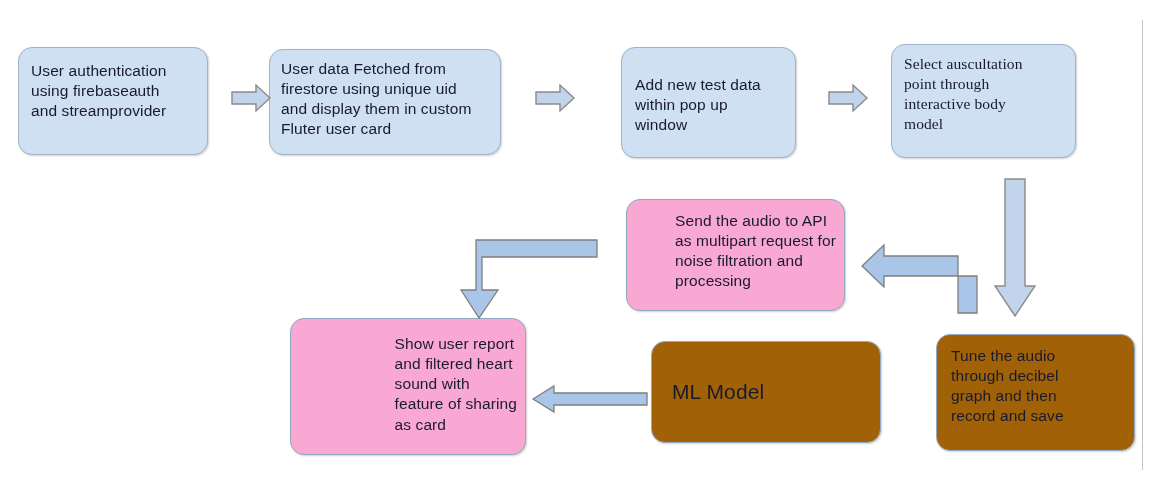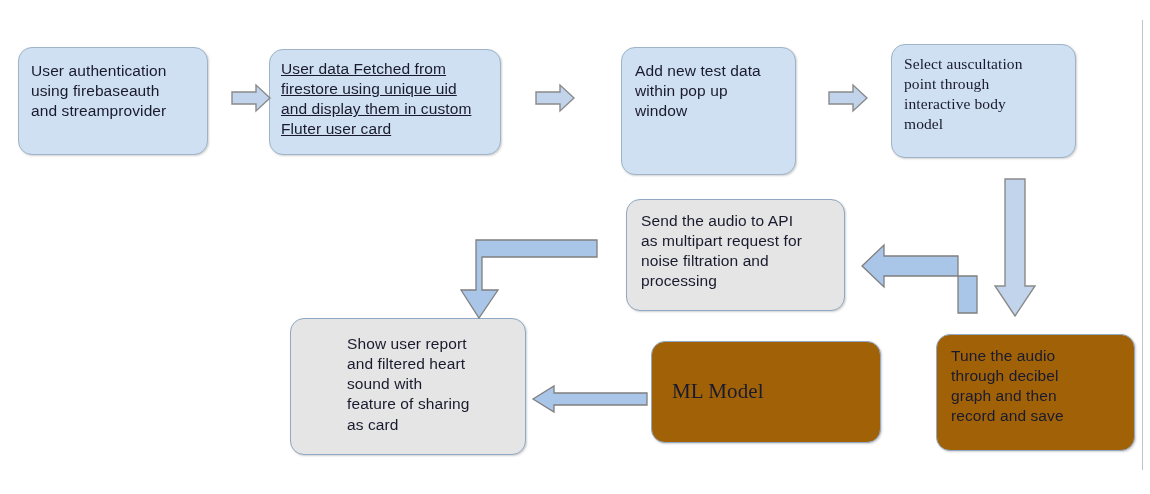--- a/index.html
+++ b/index.html
@@ -35,22 +35,23 @@
     display: block;
     white-space: pre-line;
   }
   
   .node.pale {
     background: #cfe0f2;
     border-color: #9fb4c9;
   }
   
   .node.deep {
-    background: #e5e5e5;
+    background: #f9a8d4;
     border-color: #8fa9c4;
+    justify-content: flex-end;
   }
   .node.mid {
     background: #a16207;
     border-color: #93aac6;
   }
   .node.big-label {
     font-size: 21px;
     align-items: center;
   }
 
@@ -72,28 +73,28 @@
 <body>
 
 <div id="canvas">
 
   <div class="node pale" style="left:18px; top:47px; width:190px; height:108px; padding:13px 10px 0 12px;">
     <span class="node-text">User authentication
 using firebaseauth
 and streamprovider</span>
   </div>
 
-  <div class="node pale" style="left:269px; top:49px; width:232px; height:106px; padding:9px 8px 0 11px;text-decoration:underline;">
+  <div class="node pale" style="left:269px; top:49px; width:232px; height:106px; padding:9px 8px 0 11px;">
     <span class="node-text">User data Fetched from
 firestore using unique uid
 and display them in custom
 Fluter user card</span>
   </div>
 
-  <div class="node pale" style="left:621px; top:47px; width:175px; height:128px; padding:13px 8px 8px 13px;">
+  <div class="node pale" style="left:621px; top:47px; width:175px; height:111px; padding:13px 8px 8px 13px;align-items:center;">
     <span class="node-text">Add new test data
 within pop up
 window</span>
   </div>
 
   <div class="node pale" style="left:891px; top:44px; width:185px; height:114px; padding:9px 8px 0 12px;font-family:Liberation Serif, serif;">
     <span class="node-text">Select auscultation
 point through
 interactive body
 model</span>
@@ -106,21 +107,21 @@
 processing</span>
   </div>
 
   <div class="node mid" style="left:936px; top:334px; width:199px; height:117px; padding:11px 8px 0 14px;">
     <span class="node-text">Tune the audio
 through decibel
 graph and then
 record and save</span>
   </div>
 
-  <div class="node mid big-label" style="left:651px; top:341px; width:230px; height:102px; padding:0 8px 0 20px;font-family:Liberation Serif, serif;">
+  <div class="node mid big-label" style="left:651px; top:341px; width:230px; height:102px; padding:0 8px 0 20px;">
     <span class="node-text">ML Model</span>
   </div>
 
   <div class="node deep" style="left:290px; top:318px; width:236px; height:137px; padding:15px 8px 0 56px;">
     <span class="node-text">Show user report
 and filtered heart
 sound with
 feature of sharing
 as card</span>
   </div>

